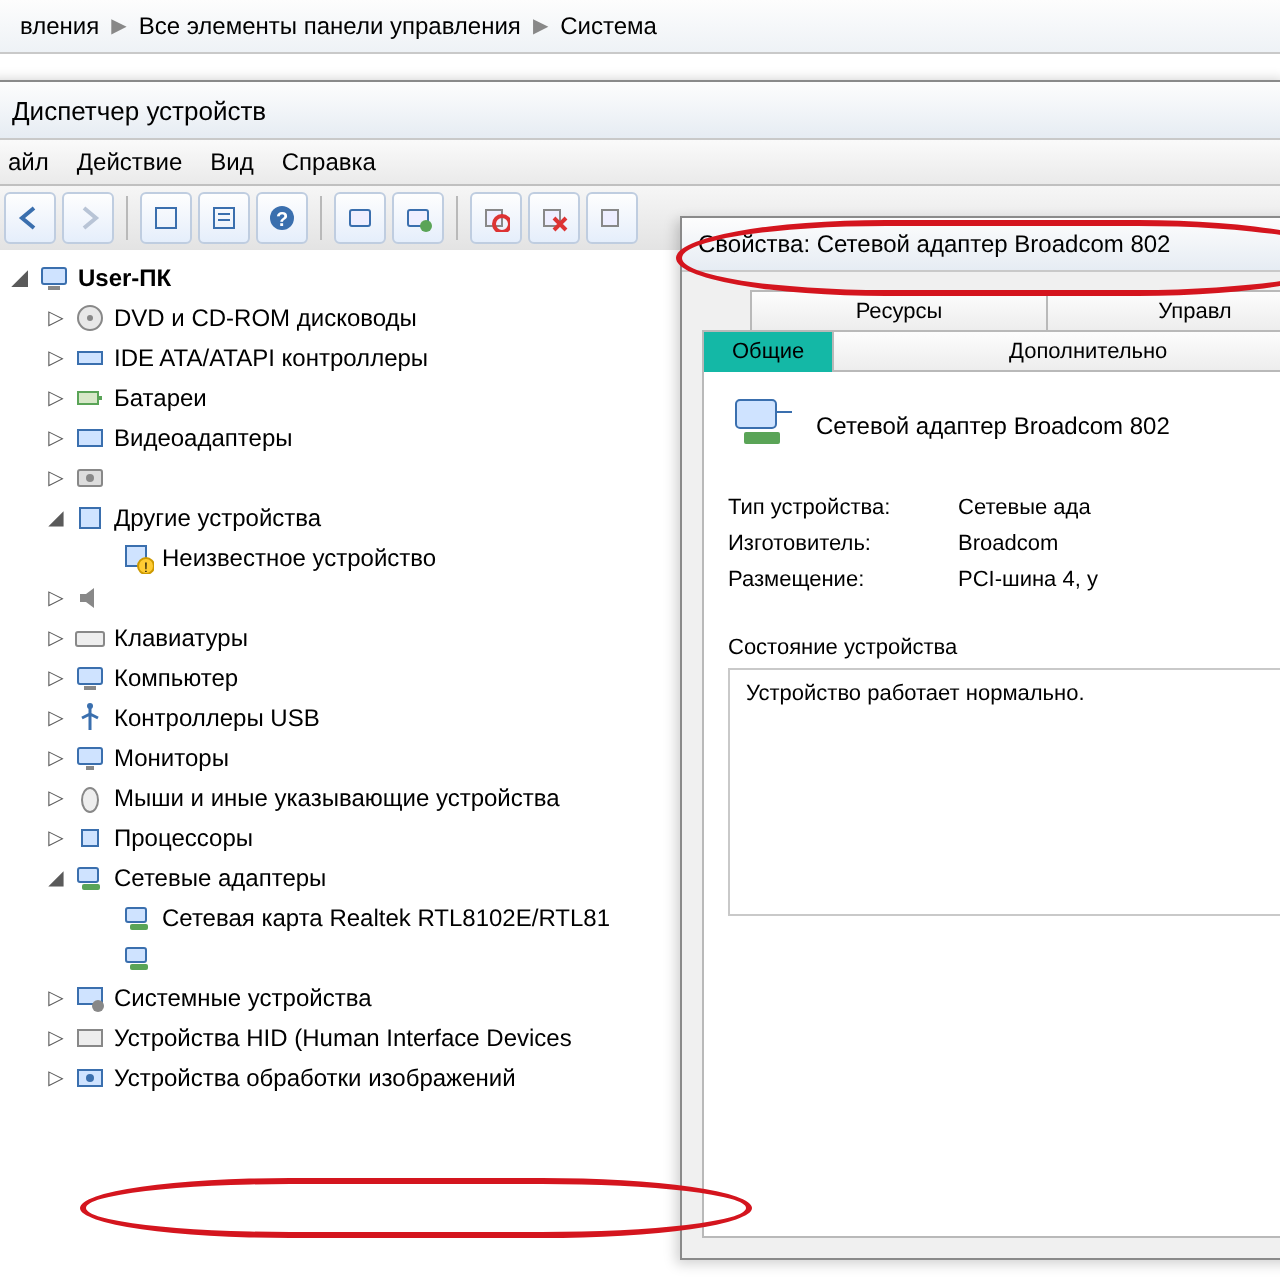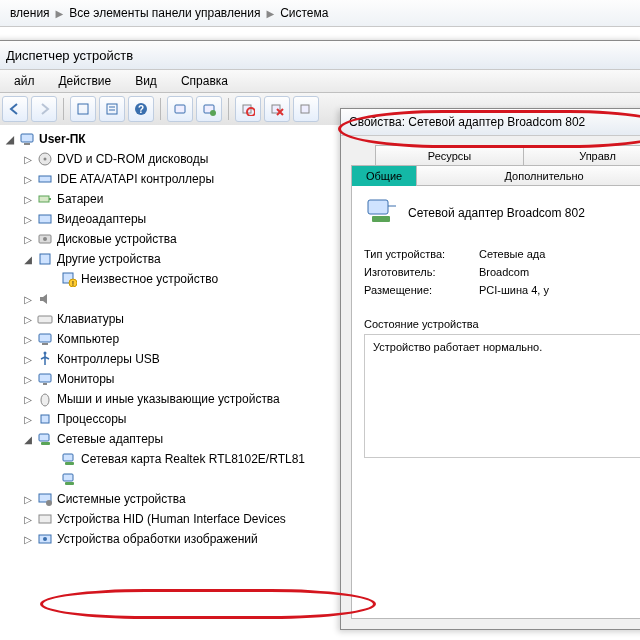--- a/index.html
+++ b/index.html
@@ -13,21 +13,21 @@
   .crumbs .sep{margin:0 6px;color:#888;font-size:10px;}
   
   .dmwin{position:absolute;left:-5px;top:40px;width:645px;height:600px;
     border:1px solid #8a8a8a;background:#fff;box-shadow:0 0 6px rgba(0,0,0,.2);}
   .dmtitle{height:28px;background:linear-gradient(#fdfdfd,#e6ecf3);
     border-bottom:1px solid #c9c9c9;display:flex;align-items:center;
     padding-left:10px;font-size:13px;}
   .dmmenu{height:22px;background:linear-gradient(#fafafa,#eaeaea);
     border-bottom:1px solid #c0c0c0;display:flex;align-items:center;
     padding-left:8px;gap:14px;}
-  .dmmenu span{cursor:default;margin-left:10px;}
+  .dmmenu span{cursor:default;}
   .dmtb{height:32px;background:linear-gradient(#f6f6f6,#e3e3e3);
     border-bottom:1px solid #b9b9b9;display:flex;align-items:center;
     padding-left:6px;gap:3px;}
   .tbsep{width:1px;height:22px;background:#b9b9b9;margin:0 3px;}
   .tbtn{width:24px;height:24px;border:1px solid #bfcde0;border-radius:3px;
     background:linear-gradient(#fefefe,#e5eefb);display:flex;
     align-items:center;justify-content:center;}
   .tree{position:absolute;left:0;top:84px;width:370px;bottom:0;
     background:#fff;overflow:hidden;padding:4px 0;}
   .node{display:flex;align-items:center;height:20px;white-space:nowrap;}
@@ -208,21 +208,20 @@
     <span>Видеоадаптеры</span>
         </div>
         <div class="node lvl1">
     <span class="twist">▷</span>
     <span class="ic">
             <svg width="16" height="16">
               <rect x="2" y="4" width="12" height="8" rx="1" fill="#ddd" stroke="#888"></rect>
               <circle cx="8" cy="8" r="2" fill="#888"></circle>
             </svg>
           </span>
-    <span>Дисковые устройства</span>
         </div>
         <div class="node lvl1">
     <span class="twist">◢</span>
     <span class="ic">
             <svg width="16" height="16">
               <rect x="3" y="3" width="10" height="10" fill="#cfe3ff" stroke="#3a6fae"></rect>
             </svg>
           </span>
     <span>Другие устройства</span>
         </div>

